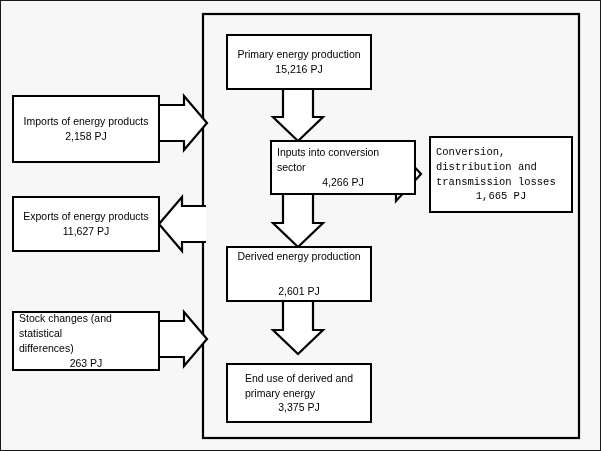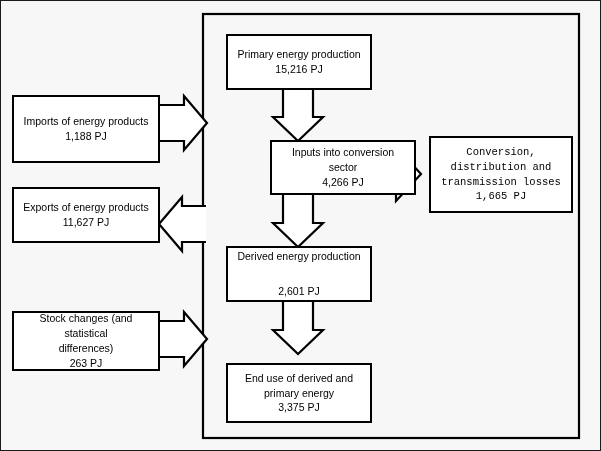--- a/index.html
+++ b/index.html
@@ -28,21 +28,20 @@
   }
   .flow-box {
     position: absolute;
     box-sizing: border-box;
     background: #ffffff;
     border: 2px solid #000000;
     display: flex;
     flex-direction: column;
     align-items: center;
     justify-content: center;
-    text-align: center;
     color: #000000;
     font-size: 10.5px;
     line-height: 1.42;
     padding: 16px 5px;
   }
   .flow-box .box-label {
     display: block;
     white-space: pre-line;
   }
   .flow-box .box-value {
@@ -95,24 +94,24 @@
   </div>
 
   <div class="flow-box" style="left:225px; top:362px; width:146px; height:60px;">
     <span class="box-label">End use of derived and
 primary energy</span>
     <span class="box-value">3,375 PJ</span>
   </div>
 
   <div class="flow-box" style="left:11px; top:94px; width:148px; height:68px;">
     <span class="box-label">Imports of energy products</span>
-    <span class="box-value">1,188 PJ</span>
+    <span class="box-value">2,158 PJ</span>
   </div>
 
-  <div class="flow-box" style="left:11px; top:186px; width:148px; height:56px;">
+  <div class="flow-box" style="left:11px; top:195px; width:148px; height:56px;">
     <span class="box-label">Exports of energy products</span>
     <span class="box-value">11,627 PJ</span>
   </div>
 
   <div class="flow-box" style="left:11px; top:310px; width:148px; height:60px;">
     <span class="box-label">Stock changes (and statistical
 differences)</span>
     <span class="box-value">263 PJ</span>
   </div>
 

